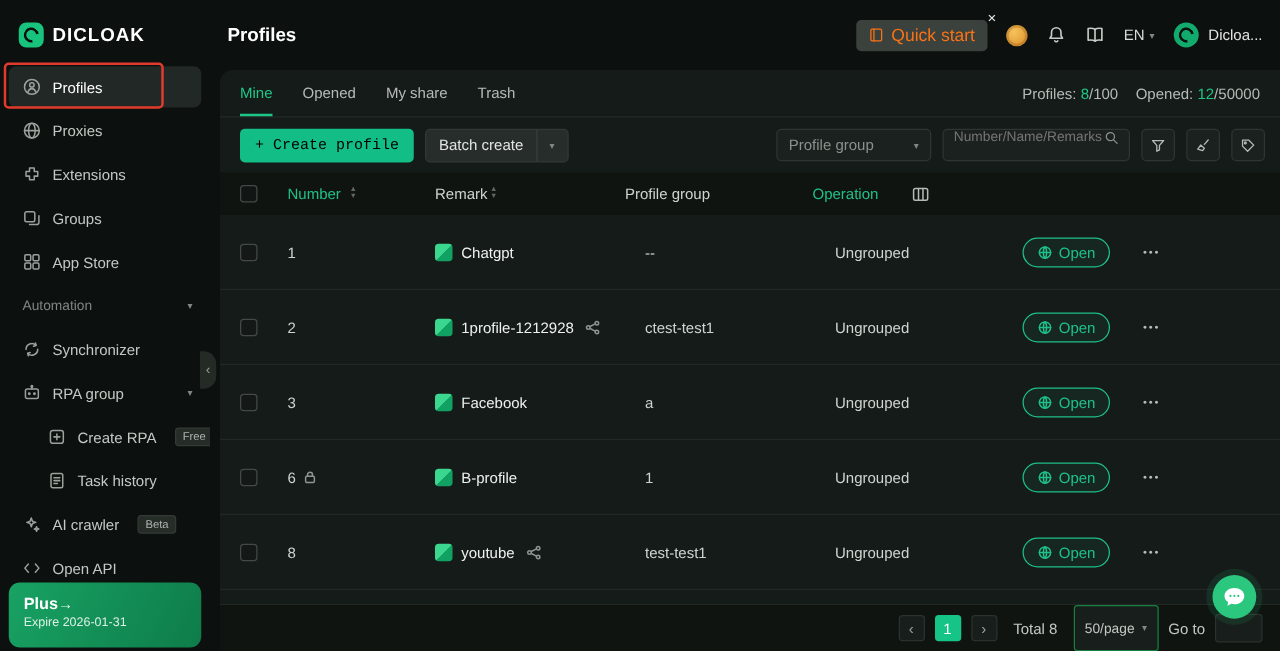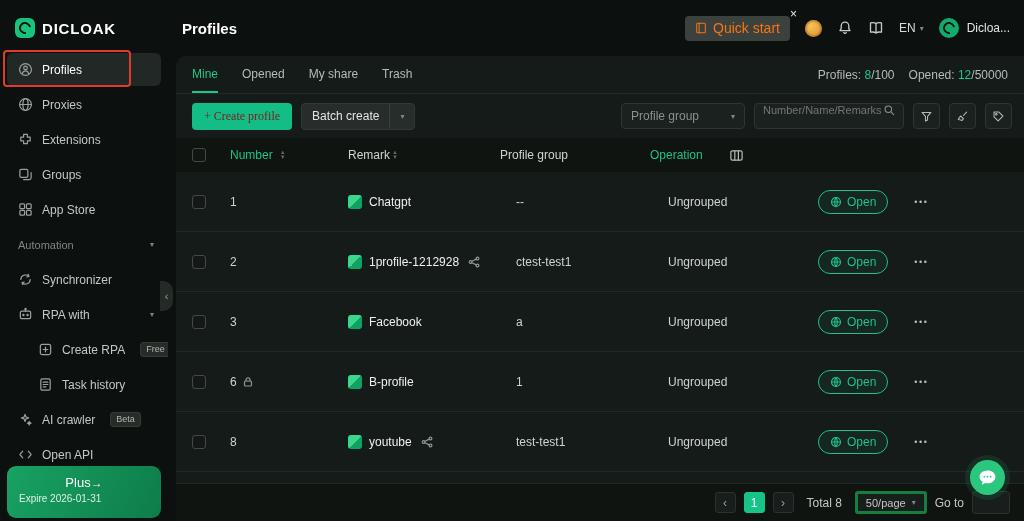--- a/index.html
+++ b/index.html
@@ -19,21 +19,21 @@
   .nav-item{height:35px;display:flex;align-items:center;gap:9px;padding:0 14px 0 18px;color:#c3c8c5;cursor:pointer;white-space:nowrap}
   .nav-item .nico{color:#9aa19c;display:flex}
   .nav-item.active{margin:1px 7px;height:33px;padding-left:11px;border-radius:6px;background:#212825;color:#fff}
   .nav-item.sub{padding-left:38px}
   .nav-section{height:35px;display:flex;align-items:center;padding:0 14px 0 18px;color:#7f8683;font-size:11px;cursor:pointer}
   .caret{font-size:8px;color:#7f8683}
   .nav-section .caret,.nav-item .caret{margin-left:auto}
   .badge{margin-left:6px;font-size:9px;color:#aeb5b1;background:#262d29;border:1px solid #343b37;border-radius:3px;padding:1px 5px;line-height:1.2}
   .annotation-box{position:absolute;left:3px;top:46px;width:128px;height:37px;border:2px solid #e23b2e;border-radius:4px;z-index:10;pointer-events:none}
   .plus-card{position:absolute;left:7px;right:7px;bottom:7px;height:52px;border-radius:9px;background:linear-gradient(115deg,#18a263,#0e7c49);padding:9px 12px;color:#fff;cursor:pointer;z-index:5}
-  .plus-title-row{display:flex;align-items:center;justify-content:center;font-size:13px;font-weight:normal}
+  .plus-title-row{display:flex;align-items:center;justify-content:flex-start;font-size:13px;font-weight:bold}
   .plus-arrow{font-size:12px;opacity:.9}
   .plus-sub{margin-top:3px;font-size:10px;color:rgba(255,255,255,.85)}
   .collapse-handle{position:absolute;left:160px;top:281px;width:13px;height:30px;background:#242b27;border-radius:0 10px 10px 0;display:flex;align-items:center;justify-content:center;color:#9aa19c;font-size:11px;cursor:pointer;z-index:4}
 
   
   .main{position:absolute;left:168px;top:0;right:0;bottom:0}
   .topbar{height:56px;display:flex;align-items:center;padding:0 14px}
   .page-title{font-size:15px;font-weight:bold;color:#fff}
   .top-right{margin-left:auto;display:flex;align-items:center;gap:15px}
   .qs-wrap{position:relative}
@@ -49,21 +49,21 @@
 
   
   .panel{position:absolute;left:8px;right:0;top:56px;bottom:0;background:#151b18;border-top-left-radius:10px;overflow:hidden}
   .tabs{display:flex;align-items:center;height:38px;padding:0 16px;border-bottom:1px solid #232a26}
   .tab{height:100%;display:flex;align-items:center;margin-right:24px;color:#b6bbb8;cursor:pointer;border-bottom:2px solid transparent}
   .tab.active{color:#1ec787;border-bottom-color:#1ec787}
   .stats{margin-left:auto;color:#b6bbb8;display:flex;gap:14px}
   .stat-num{color:#1ec787}
 
   .toolbar{display:flex;align-items:center;height:44px;padding:0 12px 0 16px;gap:9px}
-  .btn-create{display:flex;align-items:center;height:27px;padding:0 12px;background:#12bd86;color:#7f1d1d;border:none;border-radius:4px;font-size:12px;font-family:Liberation Serif, serif;cursor:pointer}
+  .btn-create{display:flex;align-items:center;height:27px;padding:0 12px;background:#12bd86;color:#000000;border:none;border-radius:4px;font-size:12px;font-family:Liberation Mono, monospace;cursor:pointer}
   .btn-batch{display:flex;align-items:center;height:27px;background:#272d2a;color:#e3e6e4;border:1px solid #323835;border-radius:4px;font-size:12px;font-family:inherit;cursor:pointer;overflow:hidden}
   .btn-batch .bpart{padding:0 10px;display:flex;align-items:center;height:100%}
   .btn-batch .bsep{width:1px;height:100%;background:#3a403c}
   .tb-right{margin-left:auto;display:flex;align-items:center;gap:9px}
   .select-box{display:flex;align-items:center;justify-content:space-between;width:124px;height:26px;padding:0 9px;background:#1b211e;border:1px solid #2f3532;border-radius:4px;color:#8a918d;cursor:pointer}
   .search-box{display:flex;align-items:flex-start;width:150px;height:26px;padding:0 8px;background:#1b211e;border:1px solid #2f3532;border-radius:4px;color:#8a918d}
   .search-box input{flex:1;min-width:0;background:transparent;border:none;outline:none;color:#d3d7d4;font-size:11px;font-family:inherit}
   .icon-btn{width:27px;height:26px;display:flex;align-items:center;justify-content:center;background:#1b211e;border:1px solid #2f3532;border-radius:4px;color:#b4bab7;cursor:pointer}
   .icon-btn .ic{width:13px;height:13px}
 
@@ -87,21 +87,21 @@
   .share{color:#8f9692;cursor:pointer;margin-left:2px}
   .lock{color:#8f9692}
   .open-btn{display:flex;align-items:center;gap:5px;height:24px;padding:0 11px;border:1px solid #1fc08a;border-radius:12px;background:rgba(31,192,138,.07);color:#1fc08a;font-size:12px;font-family:inherit;cursor:pointer}
   .more{color:#b7bdba;font-size:9px;letter-spacing:1.5px;cursor:pointer}
 
   
   .tfoot{position:absolute;left:0;right:0;bottom:0;height:38px;background:#0f1411;border-top:1px solid #222824;display:flex;align-items:center;justify-content:flex-end;gap:8px;padding:0 14px}
   .pg{width:21px;height:21px;display:flex;align-items:center;justify-content:center;background:#181e1b;border:1px solid #2b312e;border-radius:3px;color:#9aa19c;font-size:12px;font-family:inherit;cursor:pointer}
   .pg.active{background:#17c487;border-color:#17c487;color:#fff}
   .pg-total{color:#c3c8c5;margin:0 5px}
-  .psel{display:flex;align-items:center;gap:6px;height:23px;padding:0 8px;background:#181e1b;border:3px solid #15803d;border-radius:3px;color:#c3c8c5;font-size:11px;cursor:pointer}
+  .psel{display:flex;align-items:center;gap:6px;height:37px;padding:0 8px;background:#181e1b;border:1px solid #15803d;border-radius:3px;color:#c3c8c5;font-size:11px;cursor:pointer}
   .goto-label{color:#c3c8c5}
   .goto-input{width:38px;height:23px;background:#181e1b;border:1px solid #2b312e;border-radius:3px;color:#d3d7d4;font-family:inherit;font-size:11px;padding:0 5px;outline:none}
 
   .chat-fab{position:absolute;right:19px;bottom:26px;width:35px;height:35px;border-radius:50%;background:#2bc77e;display:flex;align-items:center;justify-content:center;box-shadow:0 0 0 5px rgba(43,199,126,.12);cursor:pointer;z-index:6}
 </style>
 </head>
 <body>
 
 <aside class="sidebar">
   <div class="logo">
@@ -176,21 +176,21 @@
     <div class="nav-item">
       <span class="nico">
           <svg class="ic" viewBox="0 0 16 16">
             <rect x="2.5" y="4.5" width="11" height="8" rx="1.5"></rect>
             <path d="M8 4.5V2.8"></path>
             <circle cx="8" cy="2.2" r=".7"></circle>
             <circle cx="5.8" cy="8.5" r=".6"></circle>
             <circle cx="10.2" cy="8.5" r=".6"></circle>
           </svg>
         </span>
-      <span>RPA with</span>
+      <span>RPA group</span>
       <span class="caret">▾</span>
     </div>
     <div class="nav-item sub">
       <span class="nico">
           <svg class="ic" viewBox="0 0 16 16">
             <rect x="2.5" y="2.5" width="11" height="11" rx="2"></rect>
             <path d="M8 5.5v5M5.5 8h5"></path>
           </svg>
         </span>
       <span>Create RPA</span>

